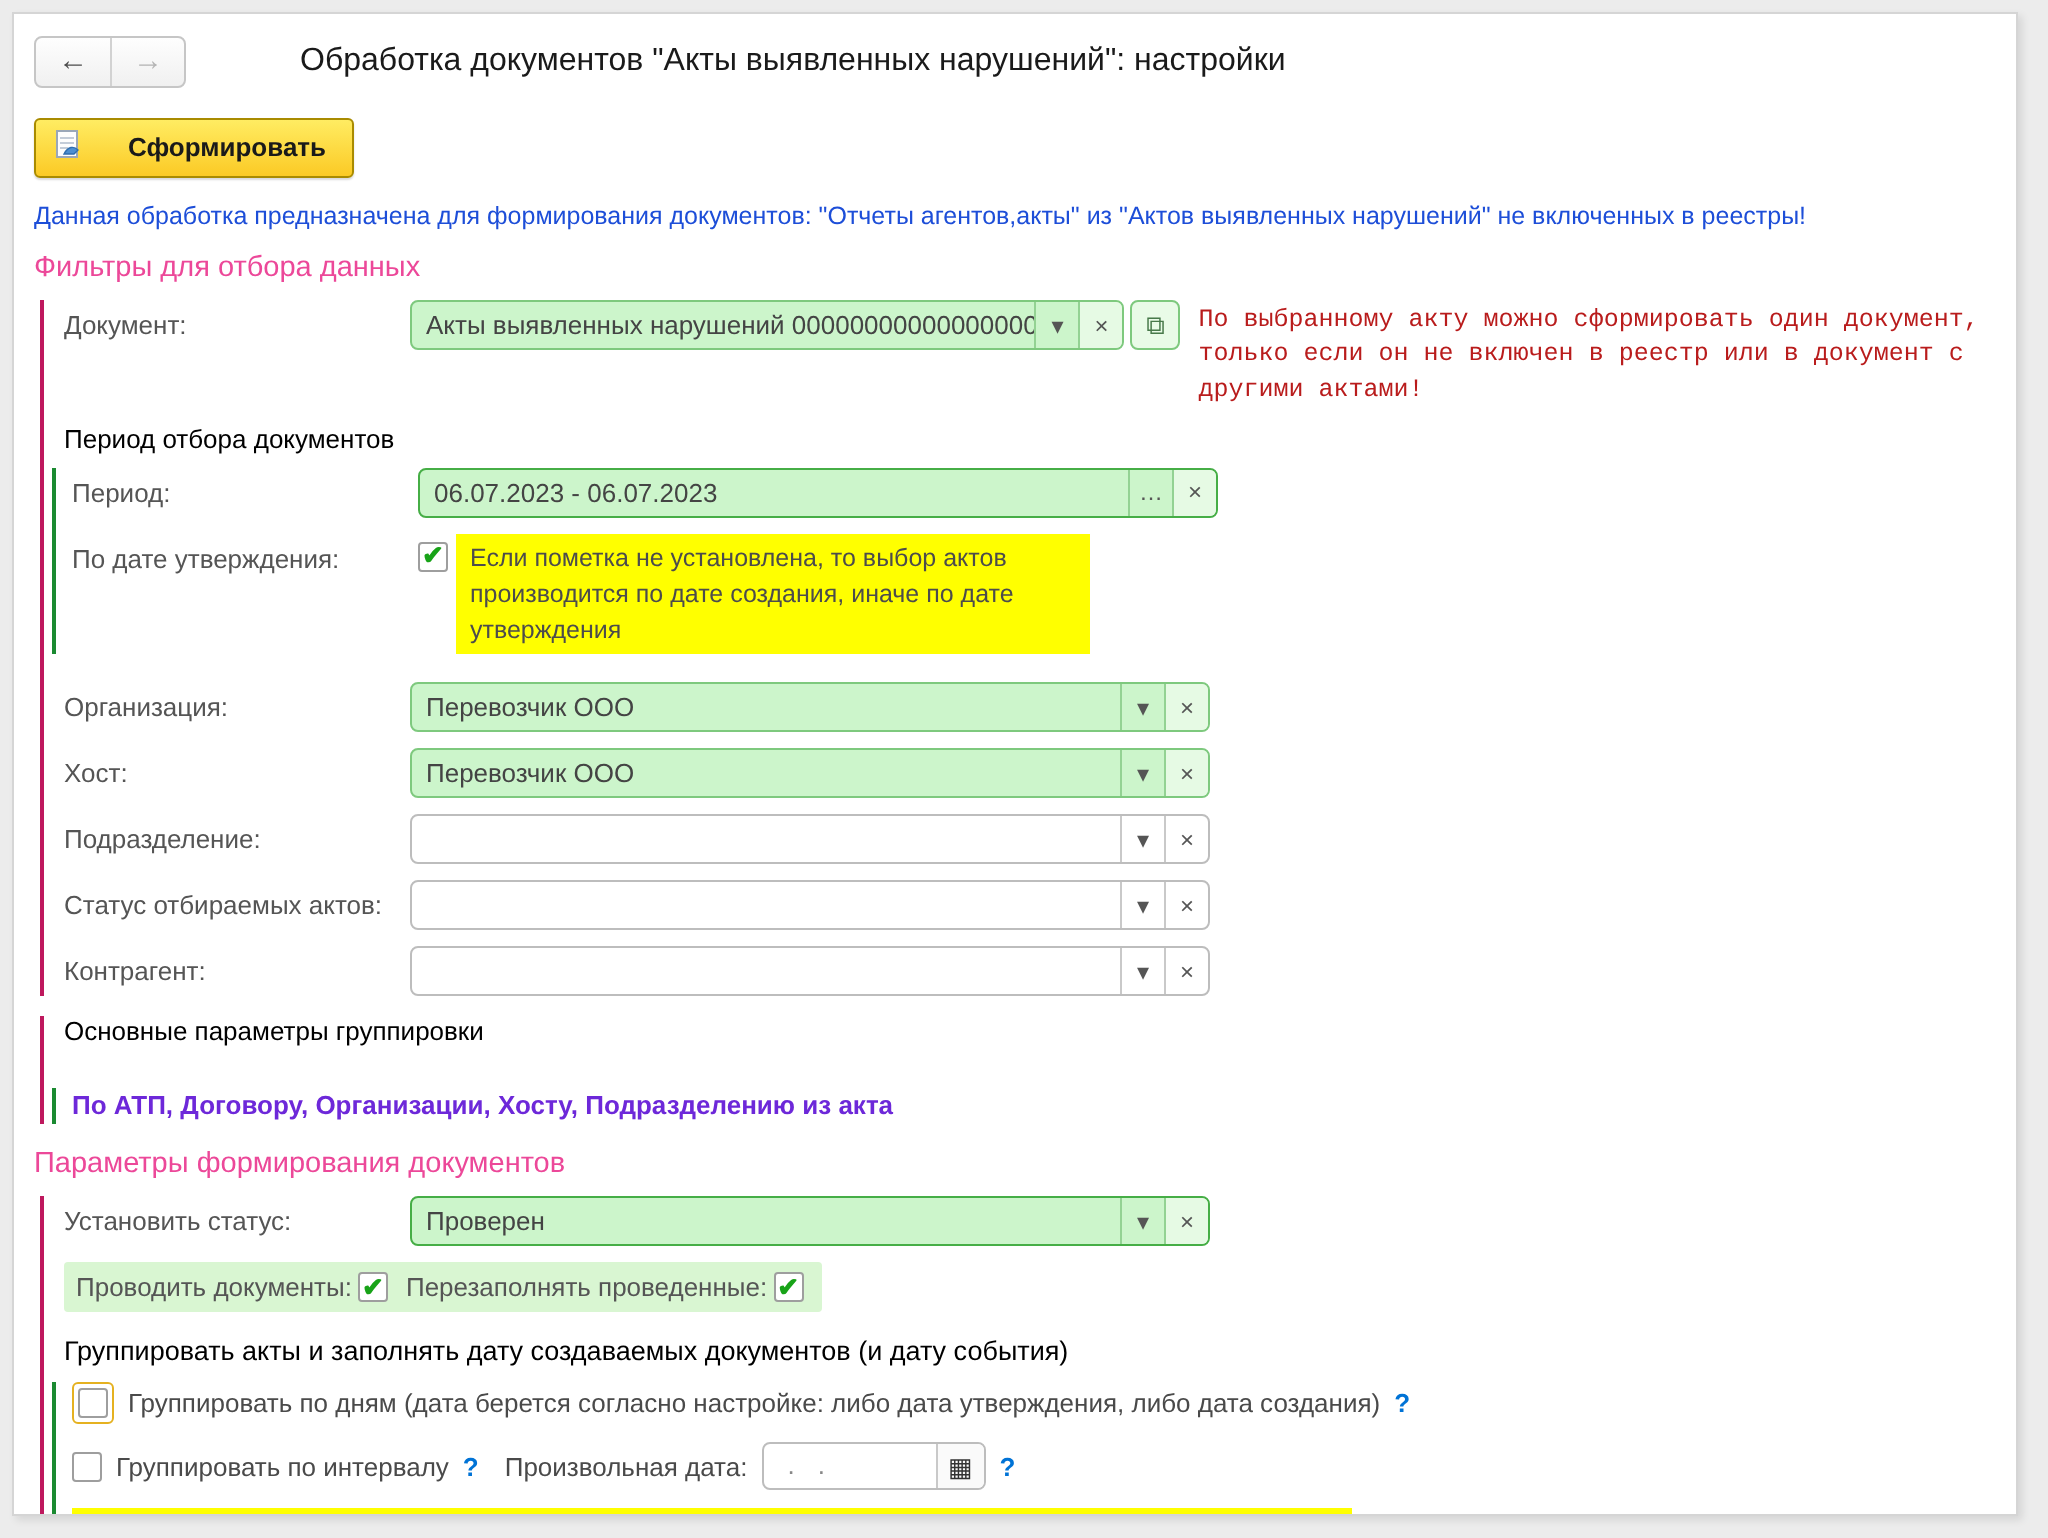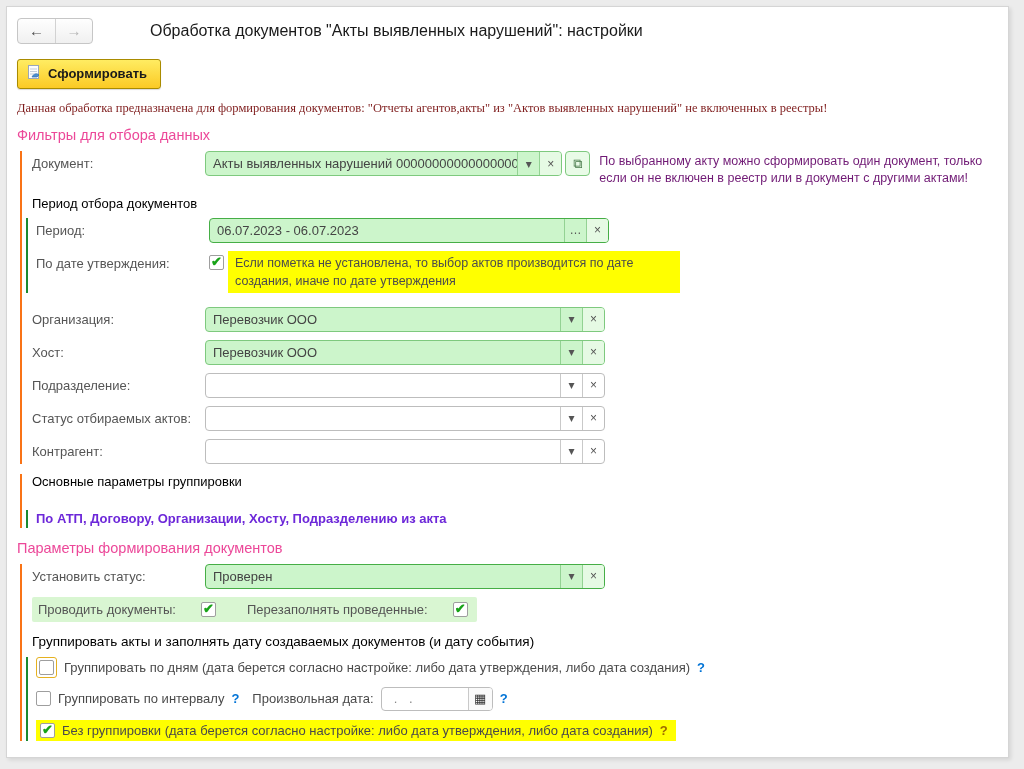--- a/index.html
+++ b/index.html
@@ -11,65 +11,65 @@
   
   .header-row { display: flex; align-items: center; margin: 11px 0 9px 1px; }
   .nav-group { display: inline-flex; border: 1px solid #c6c6c6; border-radius: 4px; overflow: hidden;
                background: linear-gradient(#fefefe, #f0f0f0); }
   .nav-btn { width: 37px; height: 24px; border: none; background: transparent; font-size: 15px;
              color: #4d4d4d; cursor: pointer; line-height: 22px; }
   .nav-btn + .nav-btn { border-left: 1px solid #d2d2d2; color: #b5b5b5; }
   .title { font-size: 16px; color: #1a1a1a; margin-left: 57px; white-space: nowrap; }
 
   
-  .generate-btn { display: inline-flex; align-items: center; gap: 6px; margin: 6px 0 10px 1px;
+  .generate-btn { display: inline-flex; align-items: center; gap: 22px; margin: 6px 0 10px 1px;
                   background: linear-gradient(#ffec62, #fbca25); border: 1px solid #a98b00;
                   border-radius: 3px; padding: 4px 13px 5px 8px; font-weight: bold; font-size: 13px;
                   color: #1a1a1a; cursor: pointer; box-shadow: 0 1px 1px rgba(0,0,0,.15); }
 
-  .warning { color: #7f1d1d; font-size: 12.5px; margin: 2px 0 11px 1px; white-space: nowrap; font-family: Liberation Serif, serif; }
+  .warning { color: #1d4ed8; font-size: 12.5px; margin: 2px 0 11px 1px; white-space: nowrap; }
 
   .section-h { color: #ec4899; font-size: 14.5px; margin: 6px 0 8px 1px; }
   .section-h.wrap { width: 420px; line-height: 1.3; }
   .sub-h { color: #000000; font-size: 13px; margin: 4px 0 7px 0; }
 
-  .group { border-left: 2px solid #f97316; padding-left: 10px; margin-left: 4px; margin-bottom: 10px; }
+  .group { border-left: 2px solid #be185d; padding-left: 10px; margin-left: 4px; margin-bottom: 10px; }
   .subgroup { border-left: 2px solid #1b8a31; padding-left: 8px; margin-left: -6px; margin-bottom: 1px; }
 
   .row { display: flex; align-items: center; margin-bottom: 8px; }
   .row.top { align-items: flex-start; }
   .row-label { width: 173px; flex-shrink: 0; color: #555; font-size: 13px; padding-top: 4px; }
   .row .row-label { padding-top: 0; }
   .row.top .row-label { padding-top: 5px; }
 
   .field { display: flex; align-items: stretch; height: 25px; width: 400px; border: 1px solid #bdbdbd;
            border-radius: 4px; background: #fff; overflow: hidden; font-size: 13px; color: #444; }
   .field.green { background: #ccf5cb; border-color: #7ec97e; }
   .field.focus { border-color: #46ae46; }
   .field-text { flex: 1; padding: 4px 7px 0 7px; white-space: nowrap; overflow: hidden; }
   .fbtn { width: 22px; display: flex; align-items: center; justify-content: center; flex-shrink: 0;
           border-left: 1px solid #c9c9c9; color: #555; font-size: 12px; cursor: pointer; background: transparent; }
   .field.green .fbtn { border-left-color: #93d293; }
   .field.green .fbtn.lighter { background: #e6fae4; }
   .open-btn { margin-left: 3px; width: 25px; height: 25px; border: 1px solid #7ec97e; border-radius: 4px;
               background: #e9fbe7; color: #48794a; font-size: 13px; display: flex; align-items: center;
               justify-content: center; cursor: pointer; flex-shrink: 0; }
-  .hint { margin-left: 9px; width: 432px; color: #701a75; font-size: 12.5px; line-height: 1.38; padding-top: 2px; }
+  .hint { margin-left: 9px; width: 432px; color: #b91c1c; font-size: 12.5px; line-height: 1.38; padding-top: 2px; font-family: Liberation Mono, monospace; }
 
   .checkbox { width: 15px; height: 15px; border: 1px solid #9e9e9e; border-radius: 2px; background: #fff;
               display: inline-flex; align-items: center; justify-content: center; flex-shrink: 0; cursor: pointer; }
   .checkbox .check { color: #18a318; font-weight: bold; font-size: 13px; line-height: 1; margin-top: -1px; }
   .focus-ring { display: inline-flex; padding: 2px; border: 1px solid #e5b120; border-radius: 3px; }
 
   .note-yellow { background: #ffff00; padding: 3px 7px; font-size: 12.5px; color: #4c4c4c;
-                 line-height: 1.45; width: 452px; margin-left: 4px; }
+                 line-height: 1.45; width: 317px; margin-left: 4px; }
 
   .bold-rule { font-weight: bold; color: #6d28d9; font-size: 13px; padding: 1px 0 2px 0; }
 
-  .inline-green { display: inline-flex; align-items: center; gap: 25px; background: #d9f6d2;
+  .inline-green { display: inline-flex; align-items: center; gap: 3px; background: #d9f6d2;
                   padding: 5px 9px 5px 6px; border-radius: 2px; font-size: 13px; color: #555; margin-bottom: 8px; }
 
   .cb-row { display: flex; align-items: center; gap: 7px; font-size: 13px; color: #4a4a4a; margin-bottom: 9px; }
   .help { color: #0073d6; font-weight: bold; font-size: 13px; cursor: pointer; }
   .help.dim { color: #9c6a00; }
   .date-field { display: flex; align-items: stretch; width: 112px; height: 24px; border: 1px solid #bdbdbd;
                 border-radius: 4px; overflow: hidden; font-size: 13px; color: #888; background: #fff; }
   .date-text { flex: 1; padding: 3px 0 0 12px; letter-spacing: 4px; }
   .cal-btn { width: 24px; border-left: 1px solid #c9c9c9; display: flex; align-items: center;
              justify-content: center; color: #333; font-size: 13px; cursor: pointer; background: #fafafa; }

